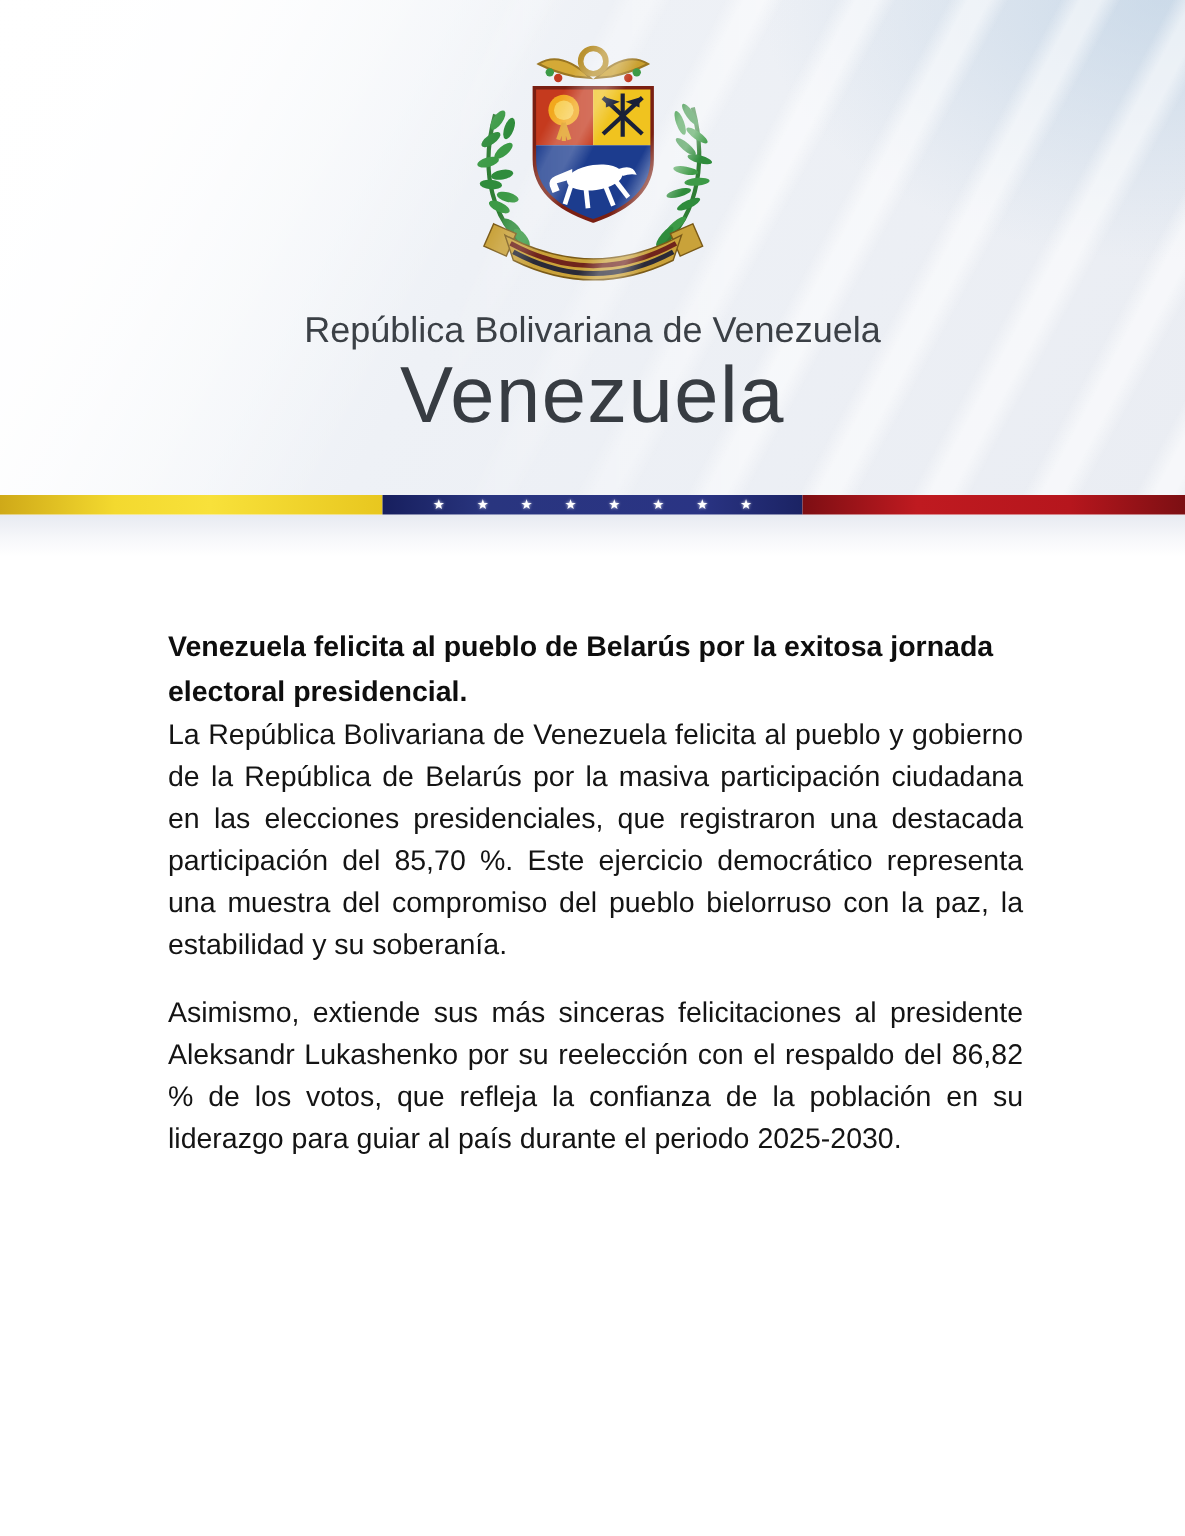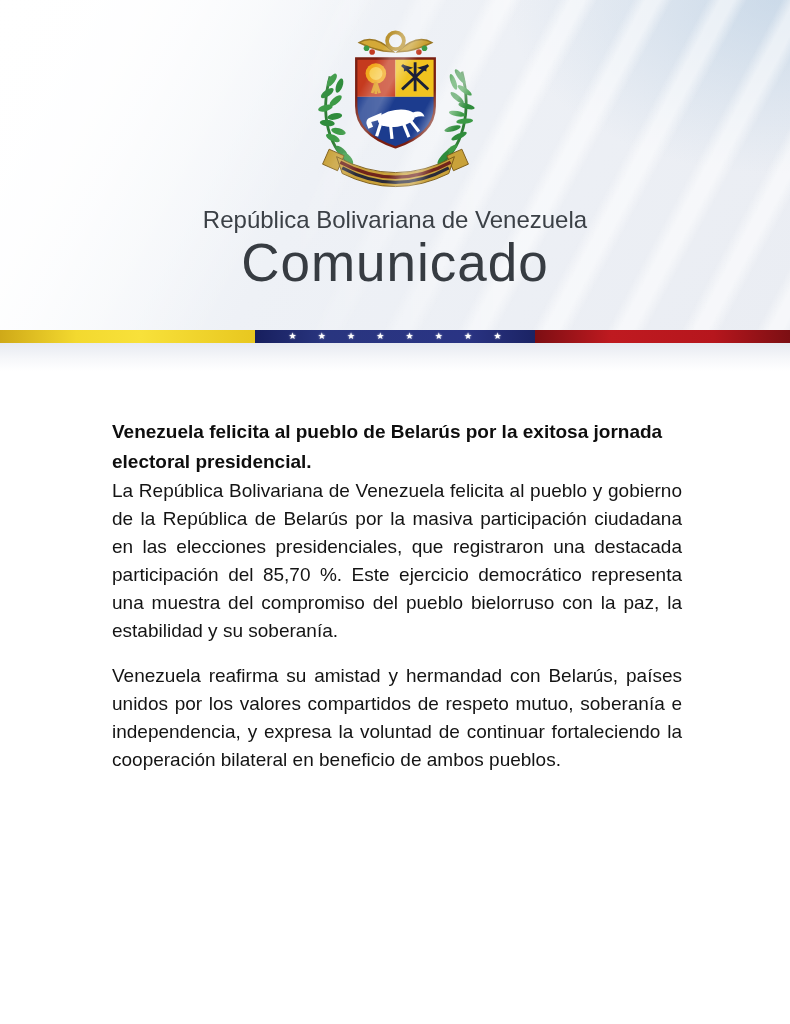--- a/index.html
+++ b/index.html
@@ -193,21 +193,21 @@
       <g>
         <path d="M44,138 l16,7 -7,16 -16,-7 Z" fill="#c9a23a" stroke="#7a5a18" stroke-width="1"></path>
         <path d="M186,138 l-16,7 7,16 16,-7 Z" fill="#c9a23a" stroke="#7a5a18" stroke-width="1"></path>
         <path d="M52,146 Q115,180 178,146 L172,164 Q115,192 58,164 Z" fill="#caa23a" stroke="#7a5a18" stroke-width="1"></path>
         <path d="M56,152 Q115,184 174,152" fill="none" stroke="#70241c" stroke-width="3.5"></path>
         <path d="M58,158 Q115,189 172,158" fill="none" stroke="#2a2a38" stroke-width="3.5"></path>
       </g>
     </svg>
 
     <div class="country-name">República Bolivariana de Venezuela</div>
-    <div class="doc-type">Comunicado</div>
+    <div class="doc-type">Venezuela</div>
   </div>
 
   <div class="flag-stripe">
     <div class="flag-seg flag-yellow"></div>
     <div class="flag-seg flag-blue">
         <span class="star">★</span>
         <span class="star">★</span>
         <span class="star">★</span>
         <span class="star">★</span>
         <span class="star">★</span>
@@ -216,16 +216,16 @@
         <span class="star">★</span>
       </div>
     <div class="flag-seg flag-red"></div>
   </div>
   <div class="banner-fade"></div>
 
   <div class="content">
     <div class="doc-title">Venezuela felicita al pueblo de Belarús por la exitosa jornada electoral presidencial.</div>
 
     <p class="first">La República Bolivariana de Venezuela felicita al pueblo y gobierno de la República de Belarús por la masiva participación ciudadana en las elecciones presidenciales, que registraron una destacada participación del 85,70 %. Este ejercicio democrático representa una muestra del compromiso del pueblo bielorruso con la paz, la estabilidad y su soberanía.</p>
-    <p>Venezuela reafirma su amistad y hermandad con Belarús, países unidos por los valores compartidos de respeto mutuo, soberanía e independencia, y expresa la voluntad de continuar fortaleciendo la cooperación bilateral en beneficio de ambos pueblos.</p>
+    <p>Asimismo, extiende sus más sinceras felicitaciones al presidente Aleksandr Lukashenko por su reelección con el respaldo del 86,82 % de los votos, que refleja la confianza de la población en su liderazgo para guiar al país durante el periodo 2025-2030.</p>
   </div>
 
 </div>
 
 </body></html>

